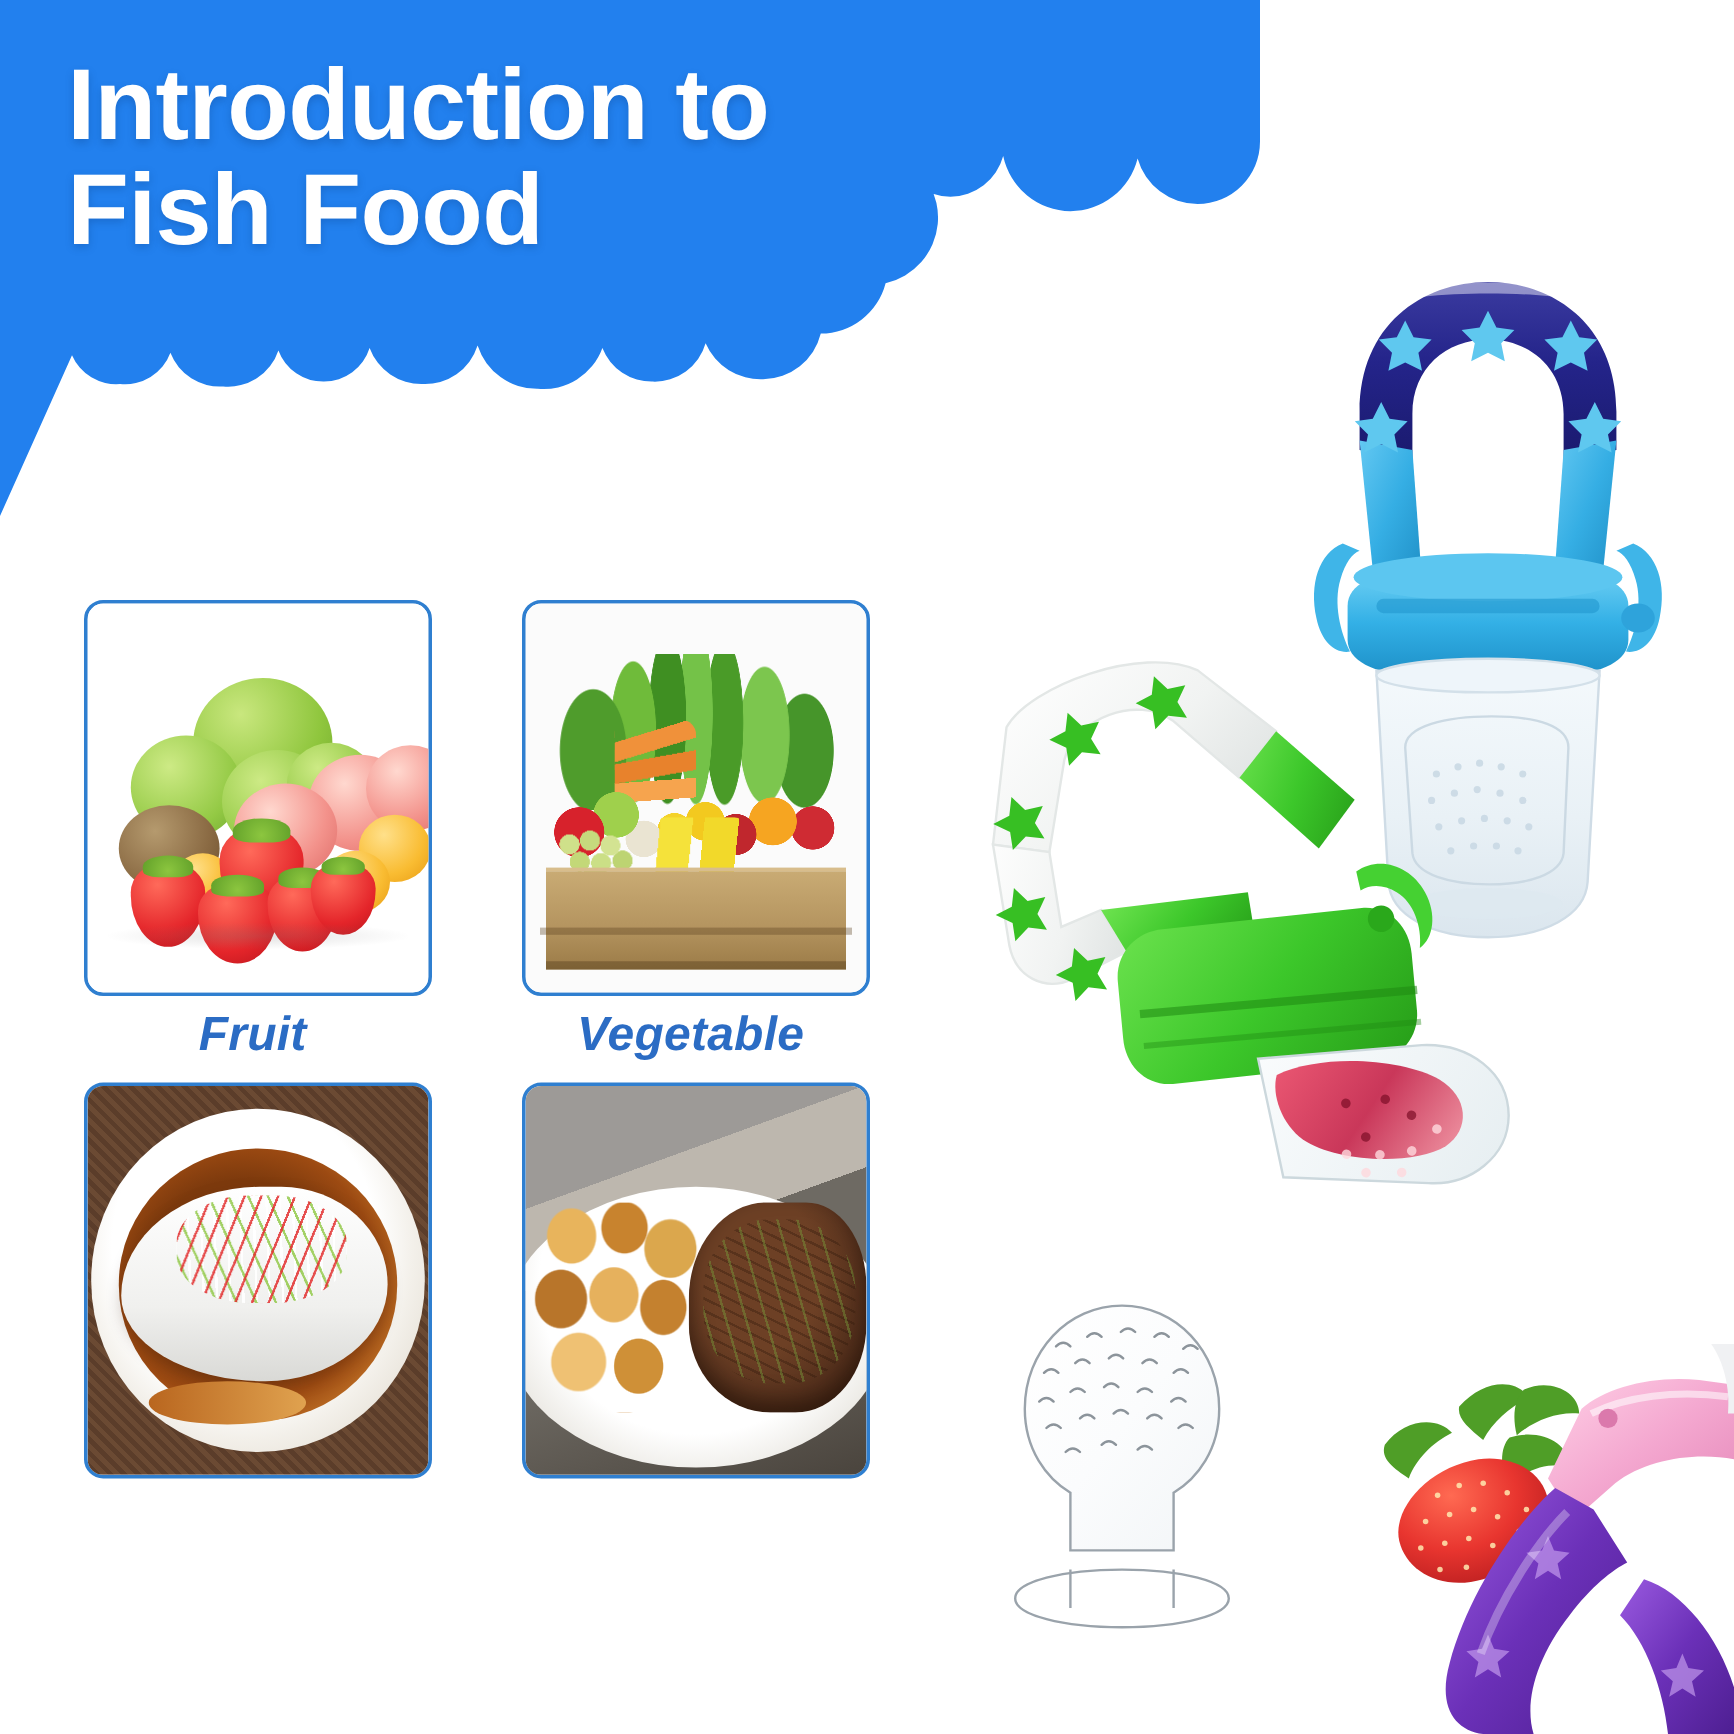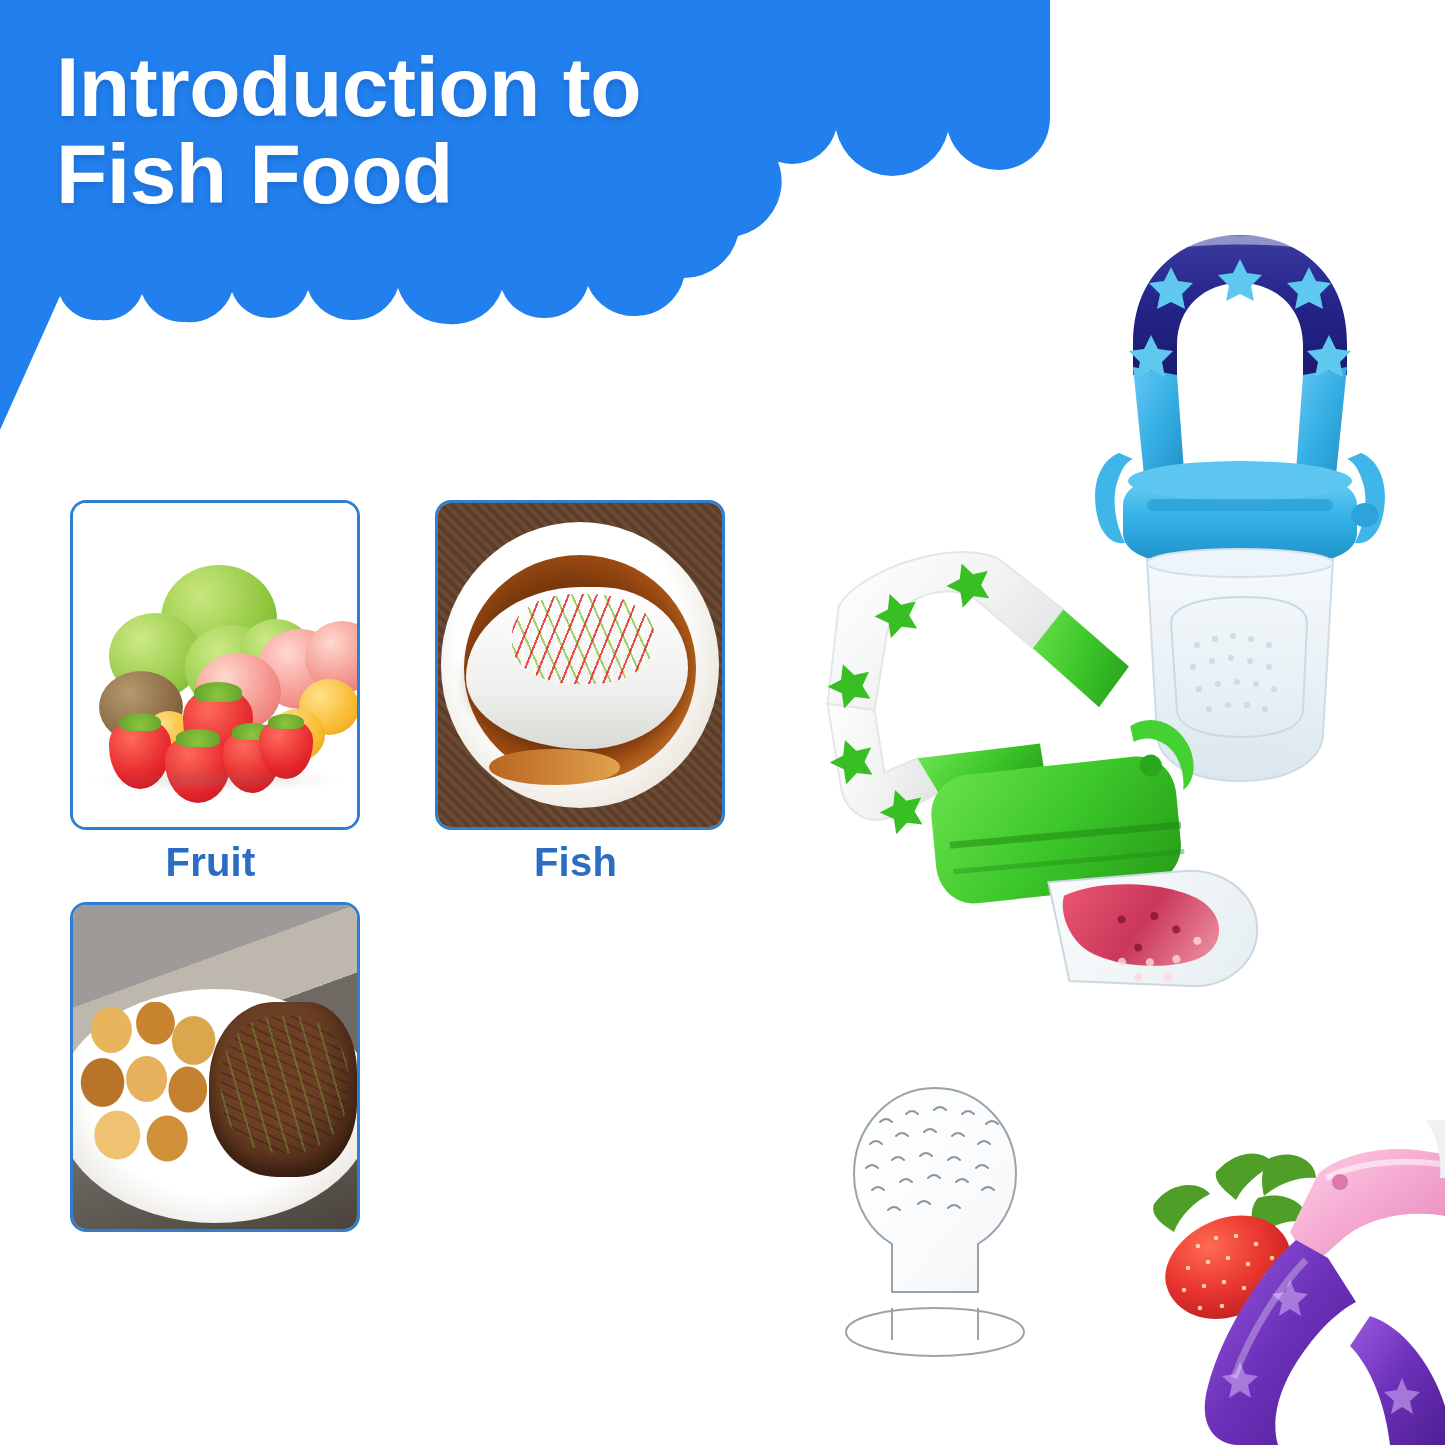--- a/index.html
+++ b/index.html
@@ -50,21 +50,21 @@
     left: 70px;
     top: 500px;
     width: 655px;
     display: grid;
     grid-template-columns: 290px 290px;
     grid-template-rows: auto auto;
     column-gap: 75px;
     row-gap: 18px;
   }
 
-  .food-card { width: 281px; }
+  .food-card { width: 281px; font-style: italic; }
 
   .card-frame {
     width: 290px;
     height: 330px;
     border: 3px solid #2f7fd0;
     border-radius: 16px;
     background: #ffffff;
     overflow: hidden;
     position: relative;
   }
@@ -295,33 +295,46 @@
           <div class="fr straw" style="left:36px;  top:216px; width:62px; height:70px;"></div>
           <div class="fr straw" style="left:92px;  top:232px; width:66px; height:68px;"></div>
           <div class="fr straw" style="left:150px; top:226px; width:58px; height:64px;"></div>
           <div class="fr straw" style="left:186px; top:216px; width:54px; height:60px;"></div>
           <div class="fr-shadow"></div>
         </div>
       </div>
       <div class="card-label">Fruit</div>
     </div>
 
+    <div class="food-card">
+      <div class="card-frame padded">
+        <div class="photo">
+          <div class="veg-bg"></div>
+          <div class="greens"></div>
+          <div class="carrots"></div>
+          <div class="veg-mid"></div>
+          <div class="grapes"></div>
+          <div class="corn"></div>
+          <div class="crate"></div>
+        </div>
+      </div>
+      <div class="card-label">Vegetable</div>
+    </div>
 
     <div class="food-card">
       <div class="card-frame">
         <div class="photo">
           <div class="fish-bg"></div>
           <div class="plate"></div>
           <div class="sauce"></div>
           <div class="fish-body"></div>
           <div class="garnish"></div>
           <div class="sauce-pool"></div>
         </div>
       </div>
-      <div class="card-label">Fish</div>
     </div>
 
     <div class="food-card">
       <div class="card-frame">
         <div class="photo">
           <div class="meat-bg"></div>
           <div class="meat-plate"></div>
           <div class="potatoes"></div>
           <div class="steak"></div>
         </div>

